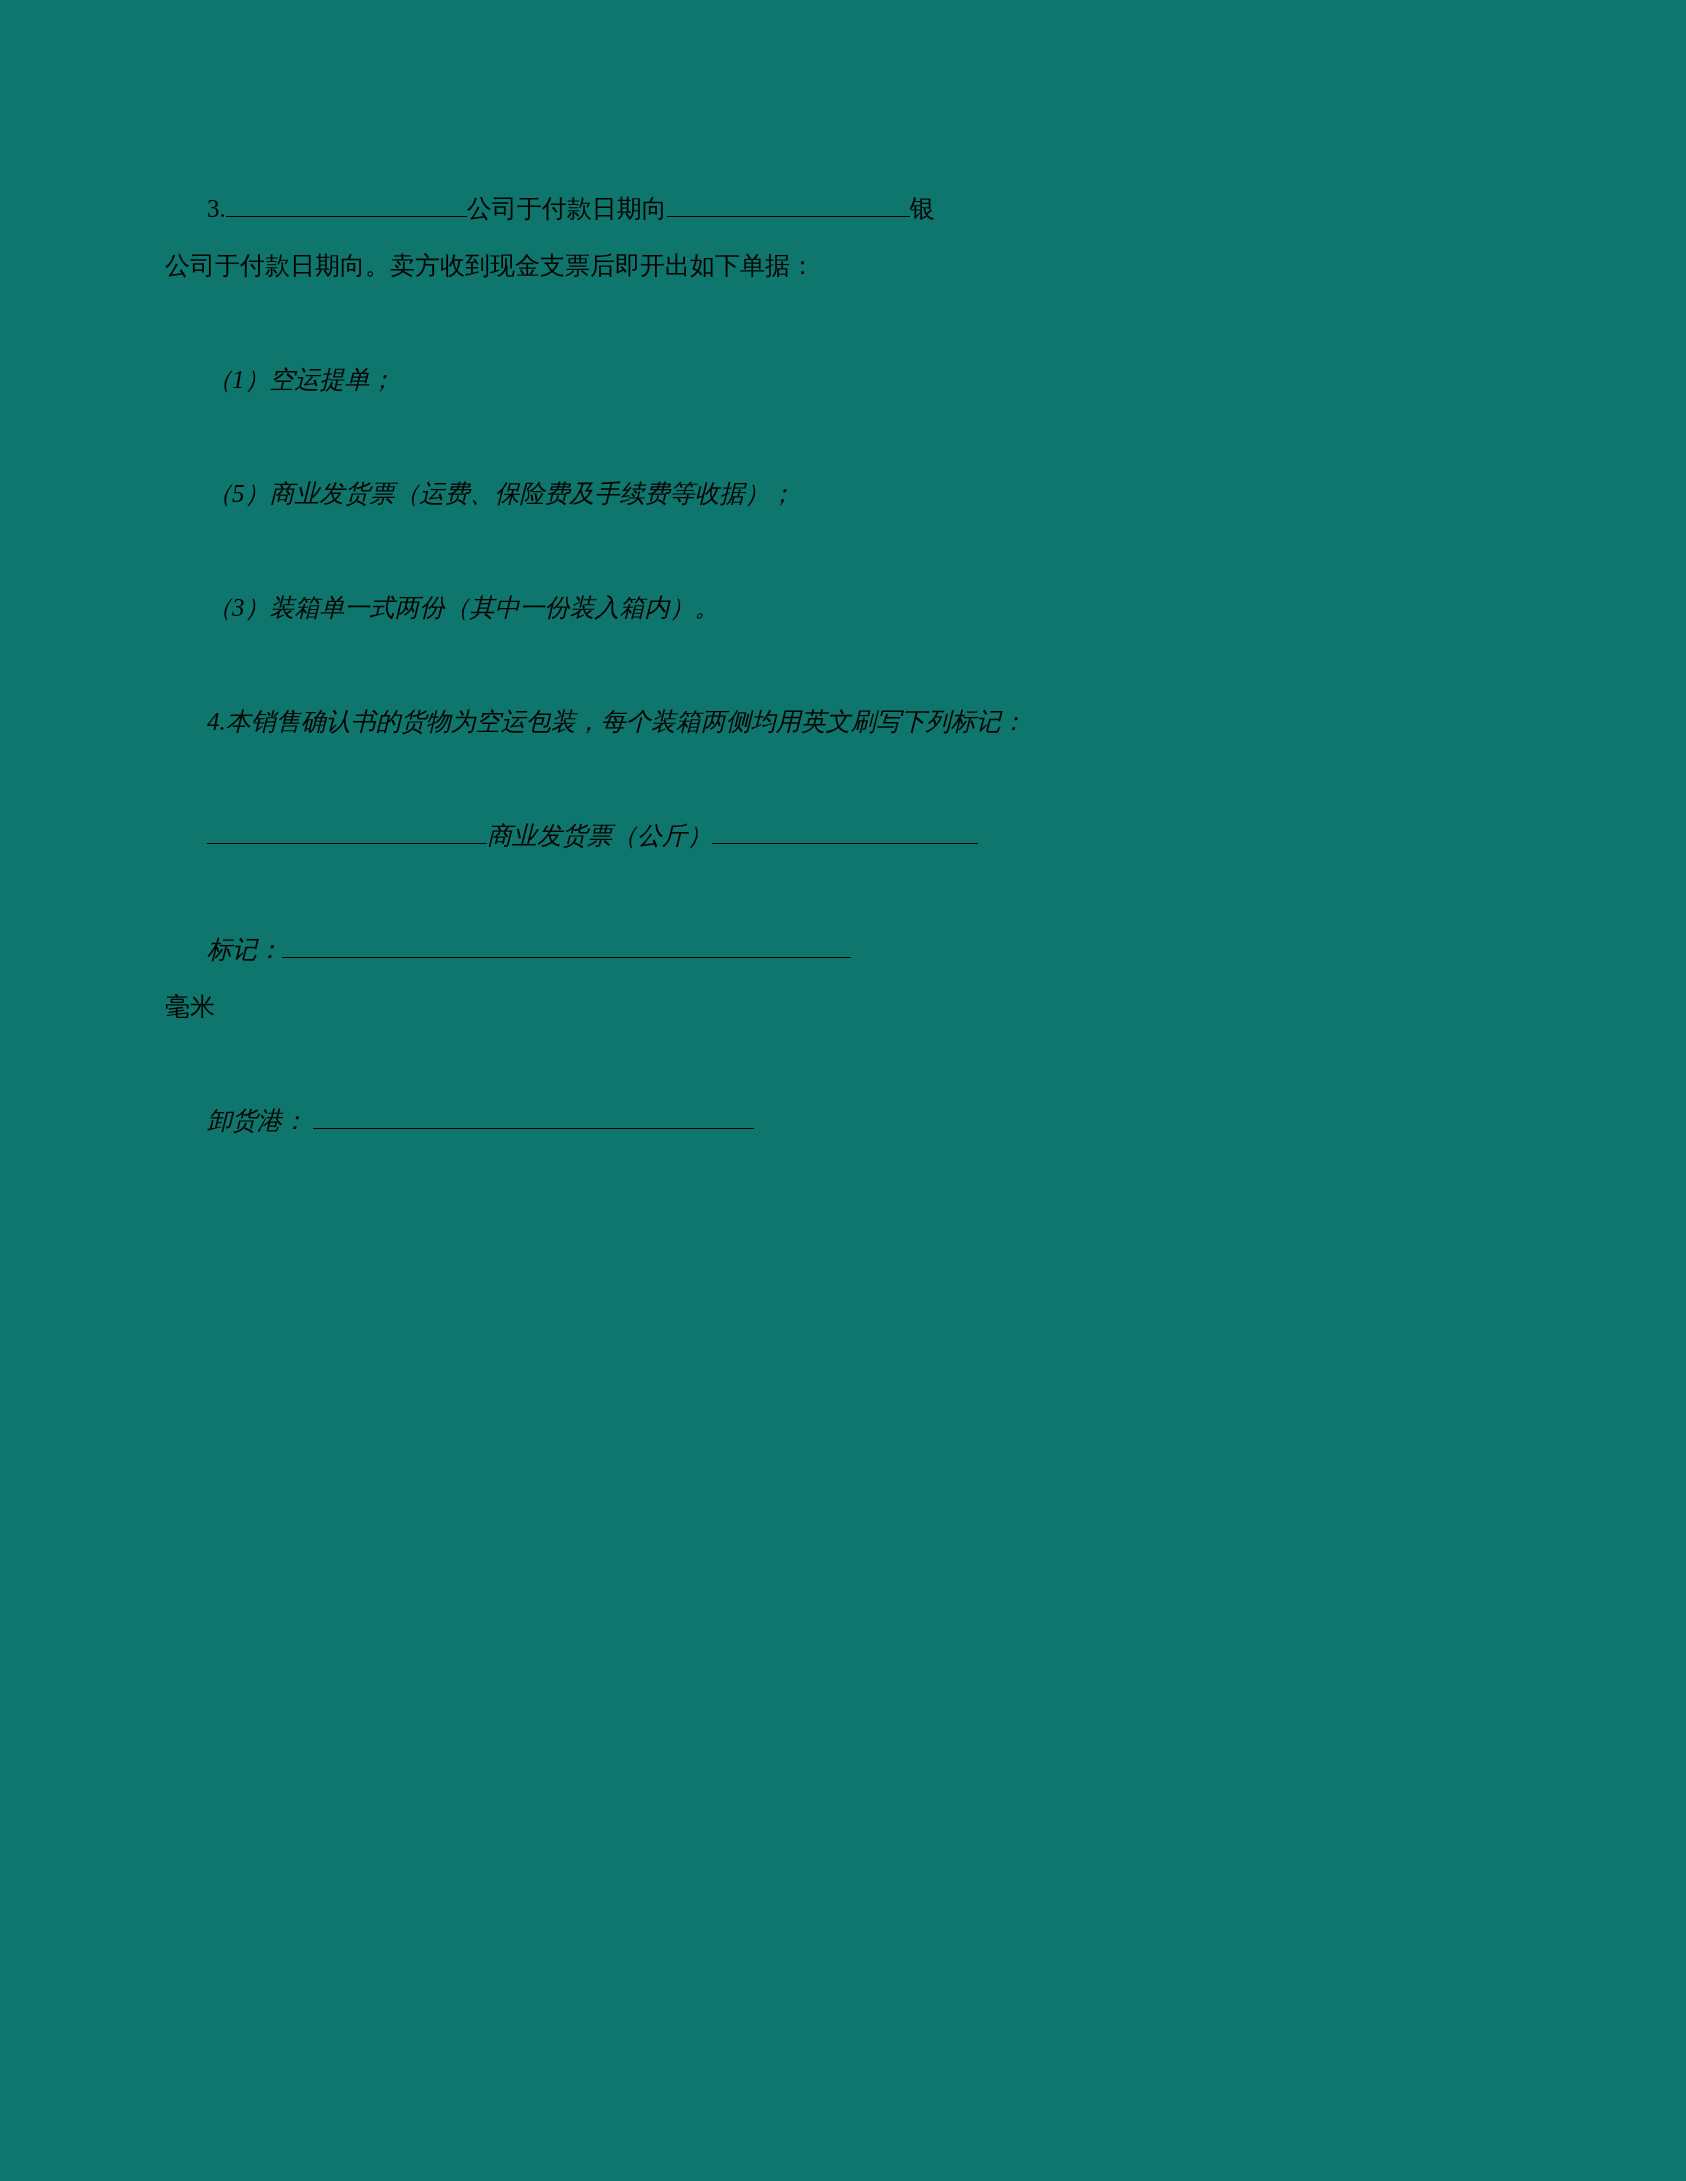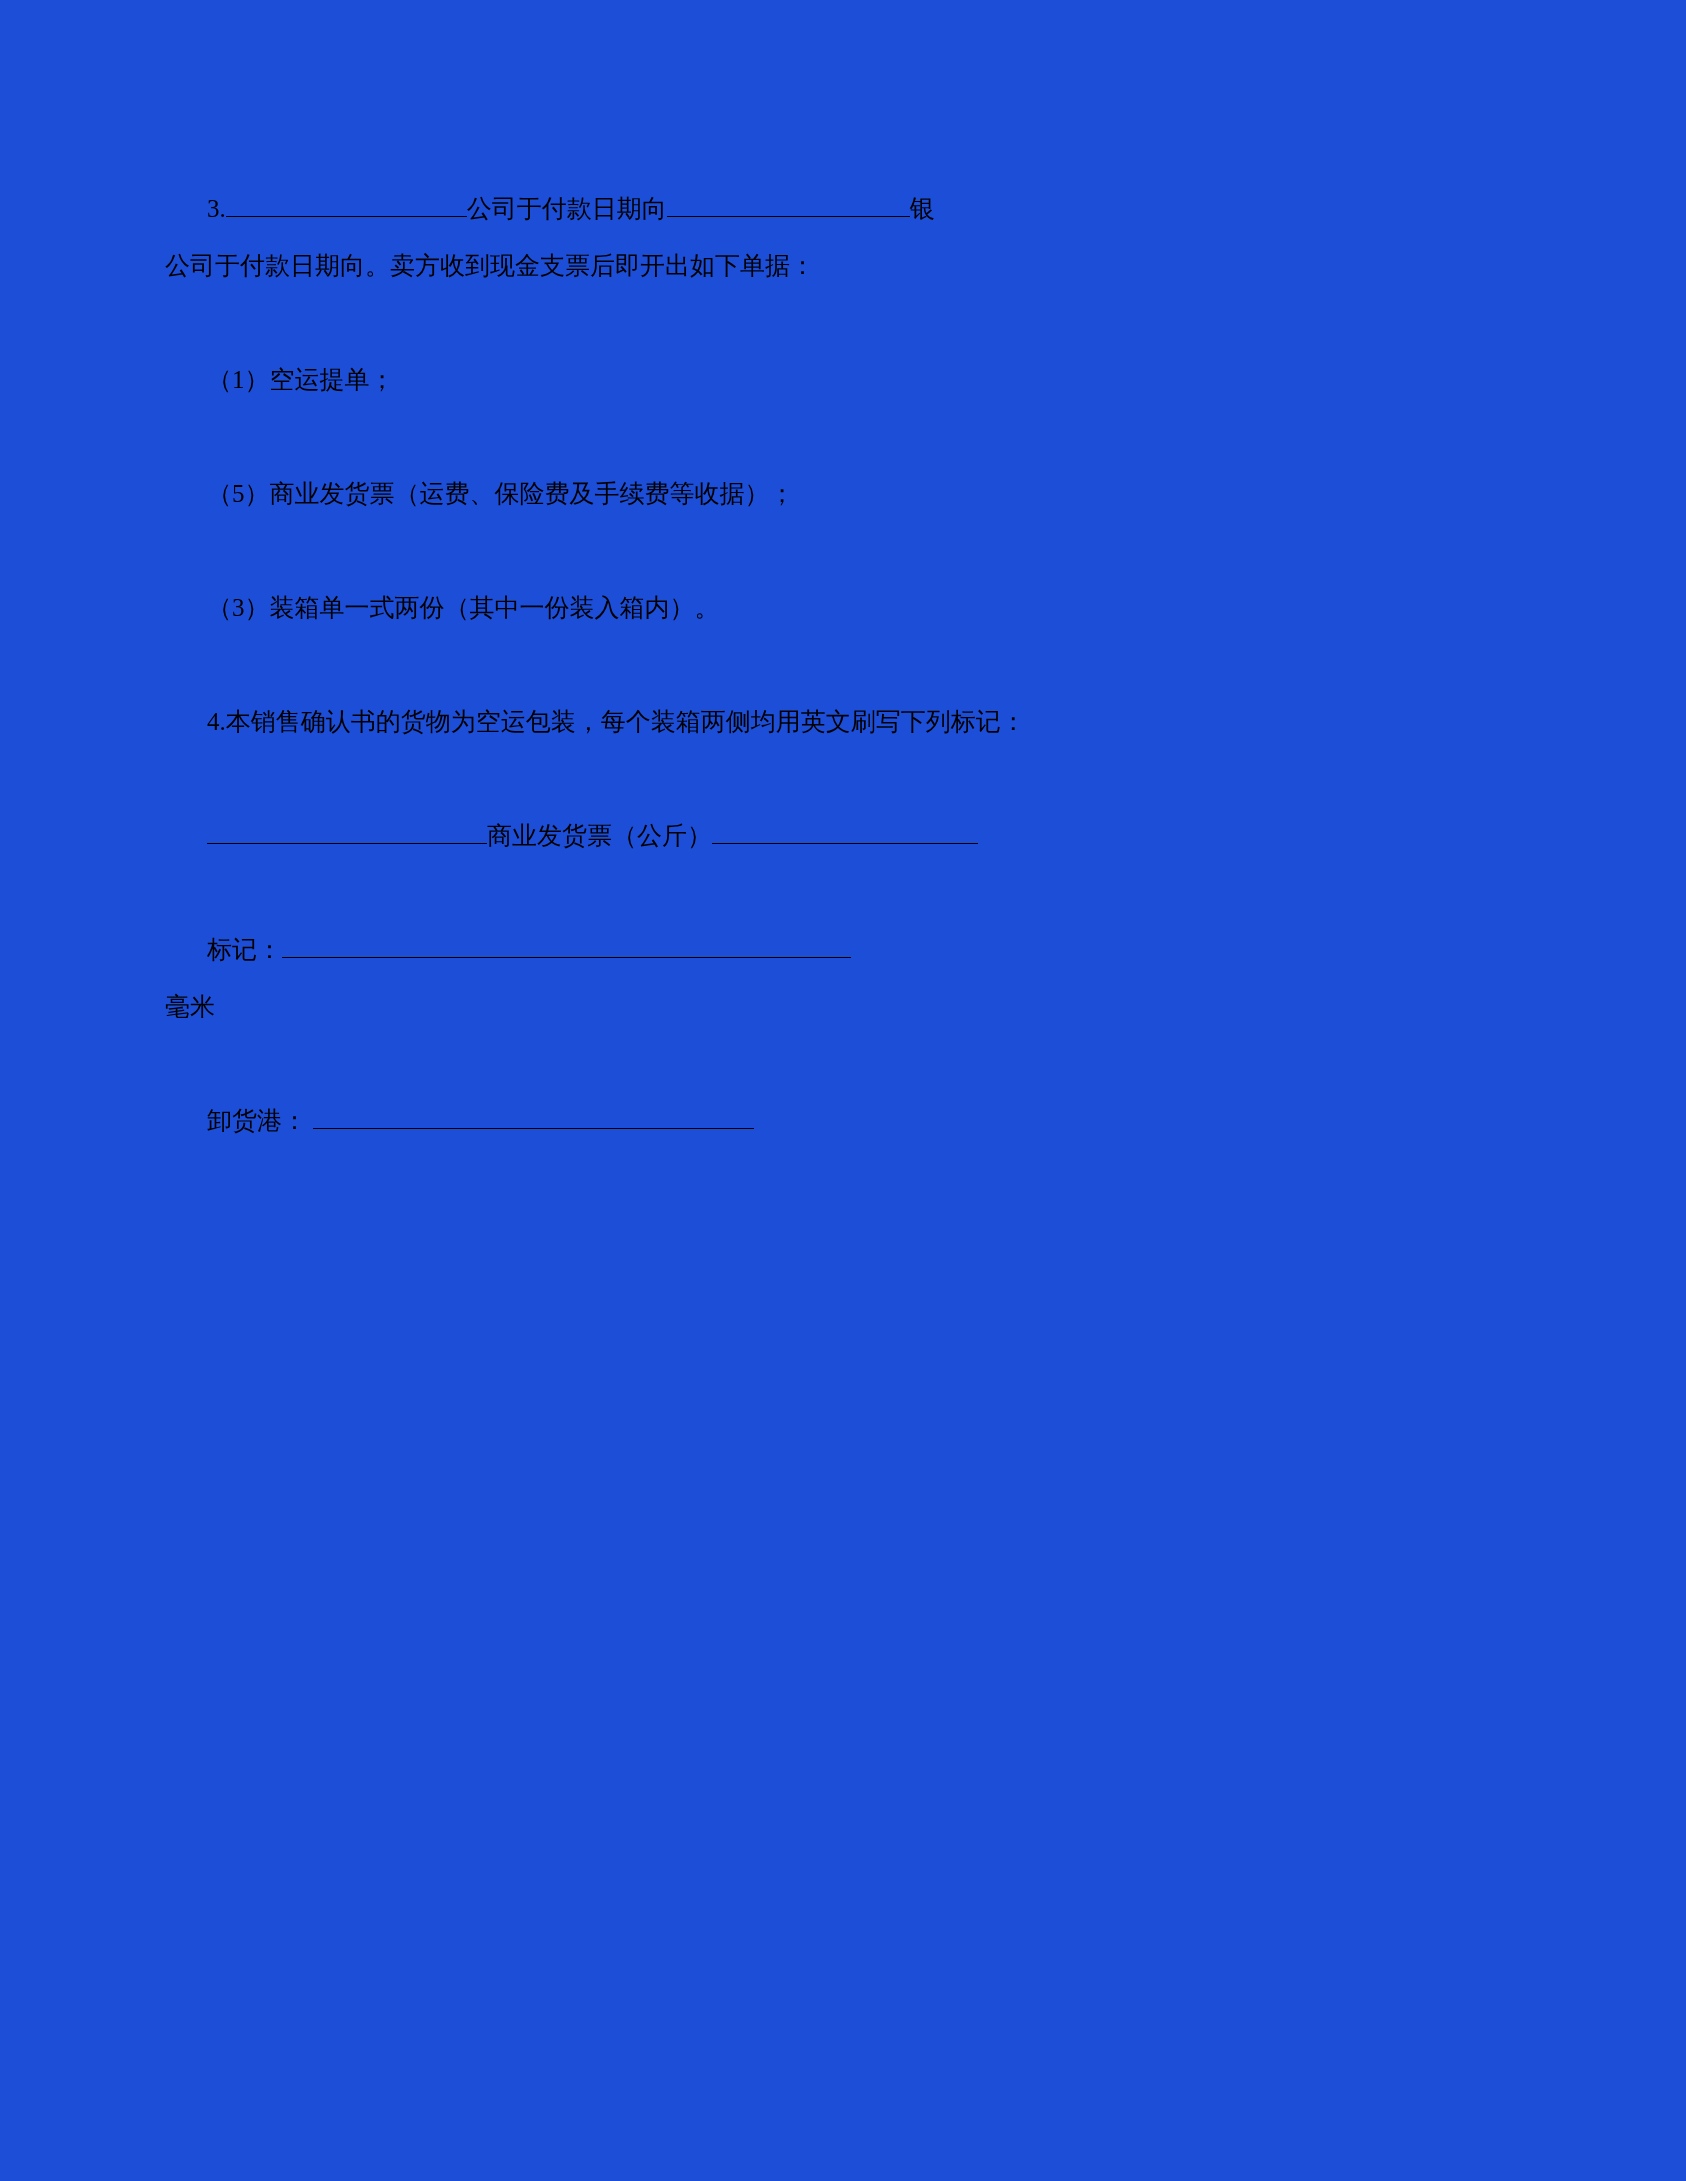--- a/index.html
+++ b/index.html
@@ -11,31 +11,31 @@
     height: 2182px;
     position: relative;
     font-family: "Liberation Serif", "DejaVu Serif", serif;
     color: #000000;
   }
   .page {
     position: absolute;
     top: 0; left: 0;
     width: 1686px;
     height: 2182px;
-    background: #1d4ed8;
+    background: #0f766e;
     padding: 180px 156px 0 165px;
   }
   .line {
     font-size: 25px;
     line-height: 57px;
     white-space: nowrap;
     color: #000000;
   }
   .indent { padding-left: 42px; }
-  .para-gap { margin-top: 57px; }
+  .para-gap { margin-top: 57px; font-style: italic; }
   .blank {
     display: inline-block;
     height: 0.95em;
     border-bottom: 1.8px solid #000000;
     vertical-align: baseline;
   }
   .w-262 { width: 241px; }
   .w-265 { width: 243px; }
   .w-305 { width: 280px; }
   .w-290 { width: 266px; }

